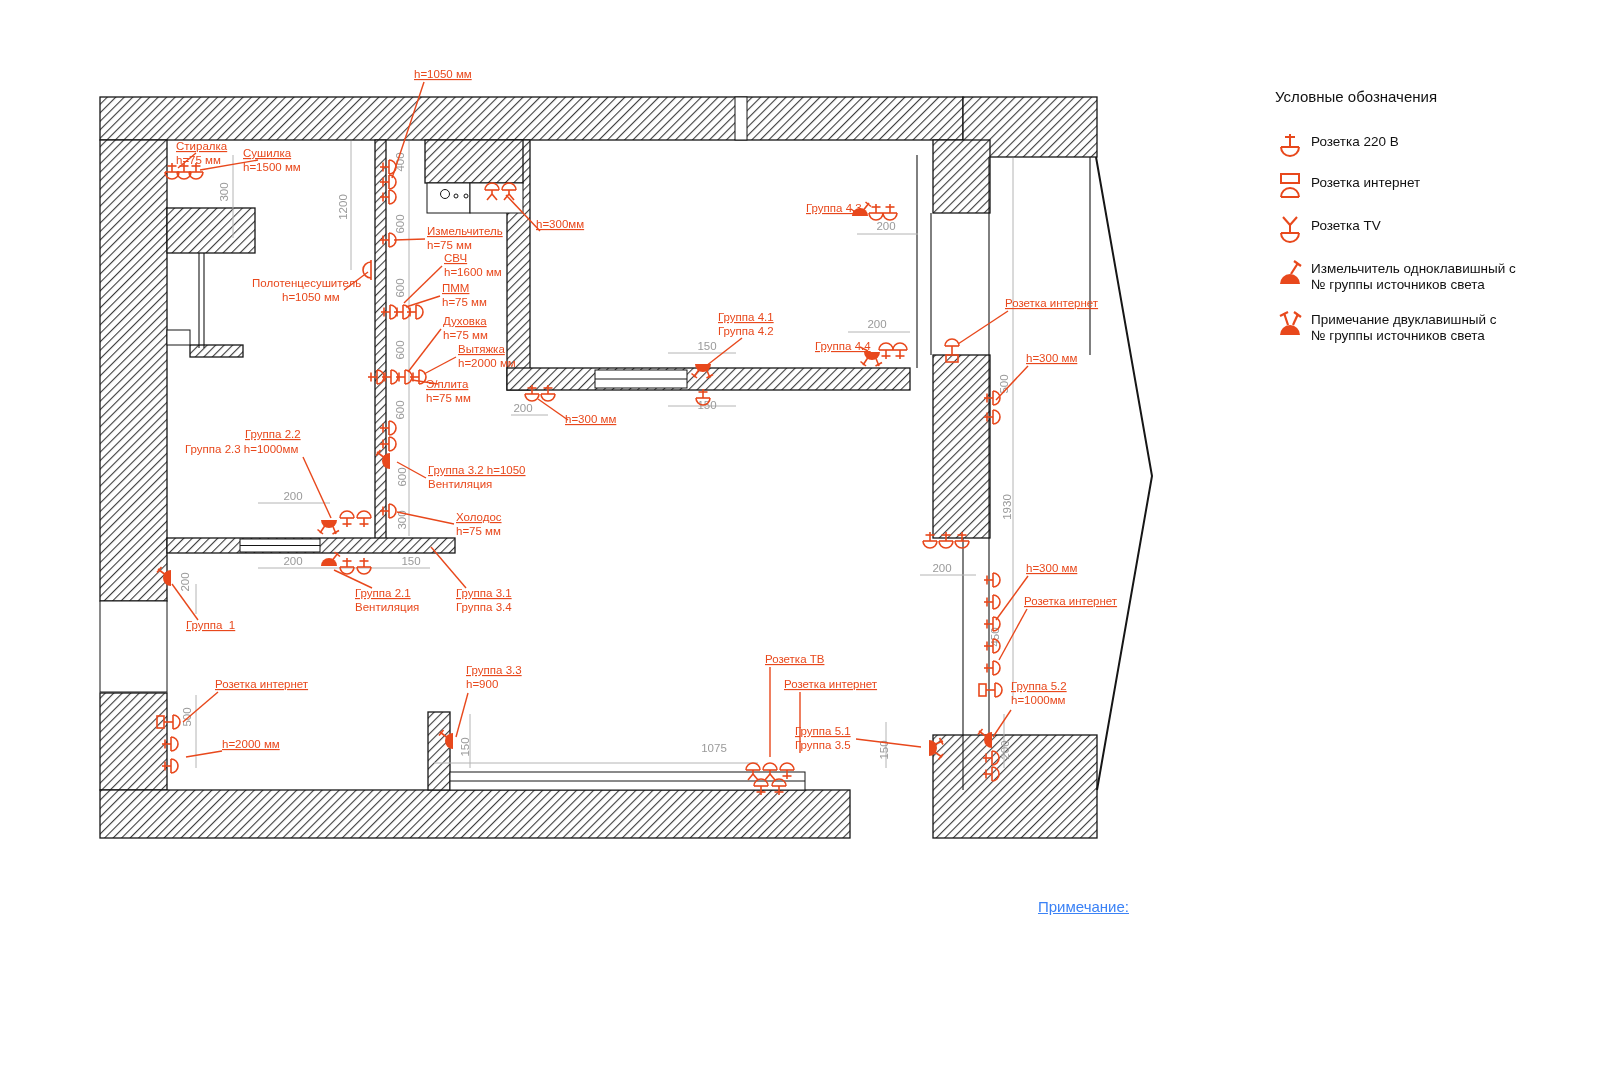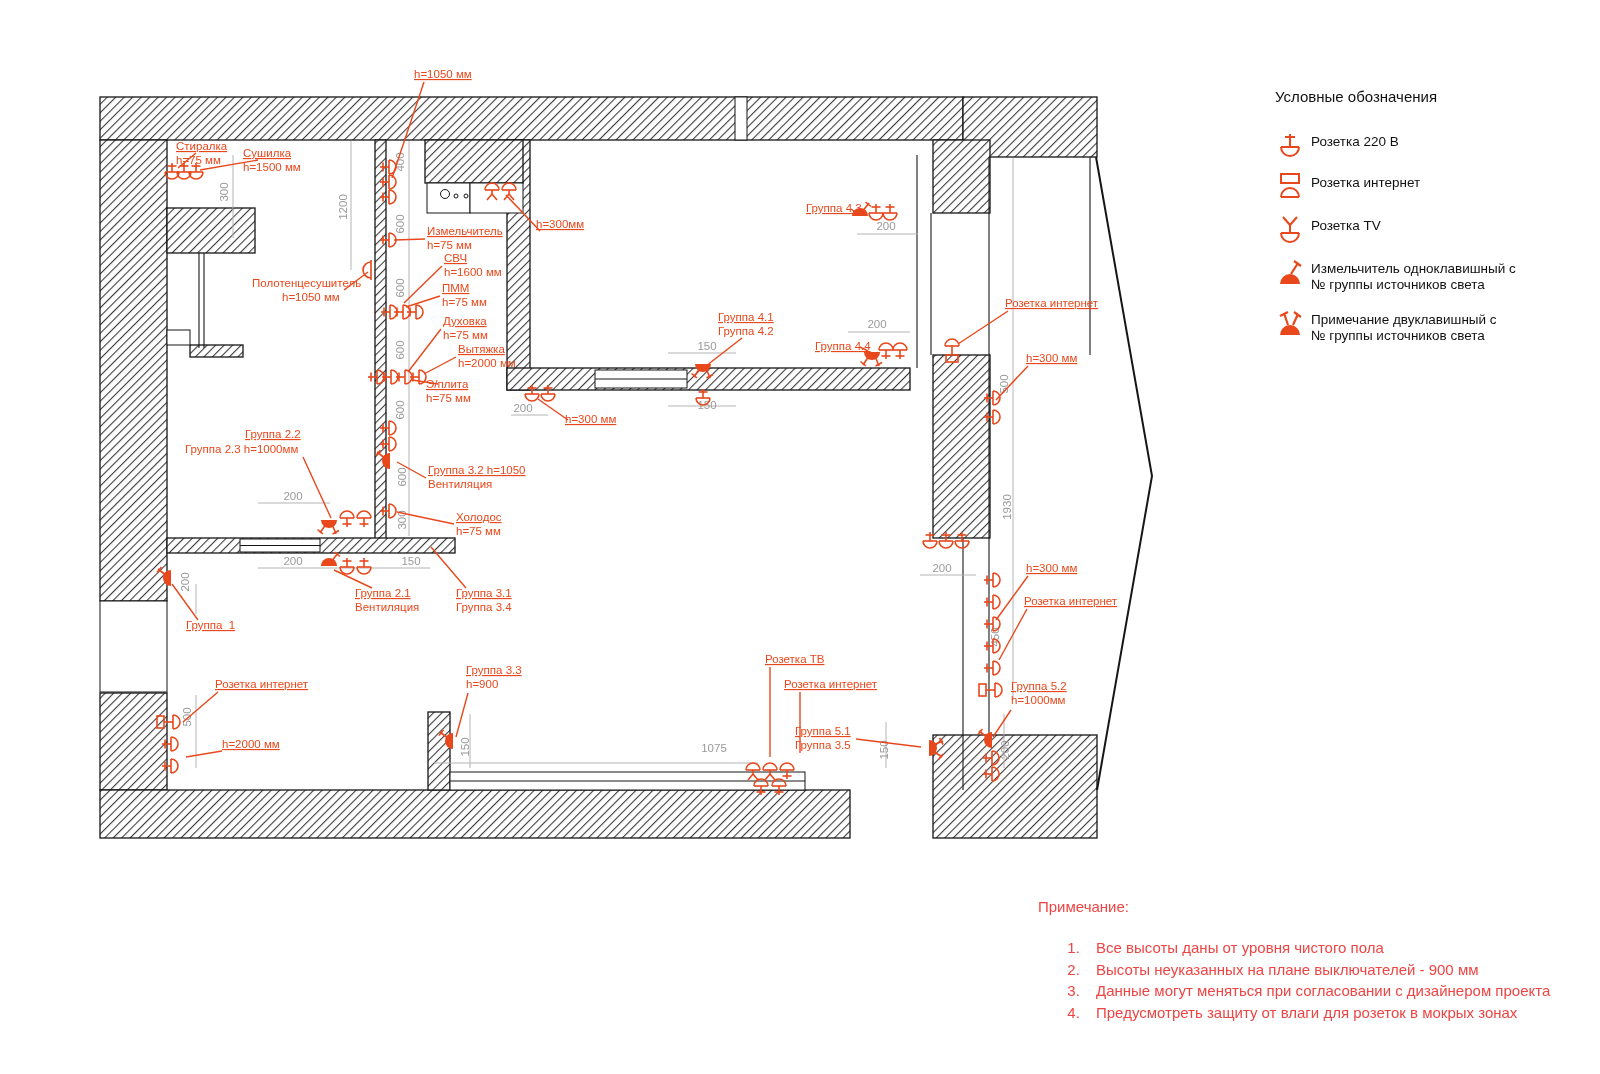--- a/index.html
+++ b/index.html
@@ -7,21 +7,21 @@
         font-family:"Liberation Sans", sans-serif;}
   #plan-svg{position:absolute;left:0;top:0;}
   
   #legend{position:absolute;left:1275px;top:88px;width:330px;color:#111;}
   #legend .lg-title{font-size:15px;margin-bottom:26px;}
   .lg-row{display:flex;align-items:flex-start;margin-bottom:11px;}
   .lg-row .lg-ic{width:36px;flex:0 0 36px;padding-top:0px;}
   .lg-row .lg-tx{font-size:13.5px;line-height:16px;padding-top:3px;}
   .lg-row.double{margin-top:8px;margin-bottom:16px;}
   
-  #notes{position:absolute;left:1038px;top:898px;width:540px;color:#ef4444;}
+  #notes{position:absolute;left:1038px;top:898px;width:540px;color:#3b82f6;text-decoration:underline;}
   #notes .nt-title{font-size:15px;margin-bottom:22px;}
   #notes ol{margin:0;padding-left:46px;font-size:15px;line-height:21.5px;}
   #notes ol li{padding-left:12px;}
 </style>
 </head>
 <body>
 
 <div id="page">
 
   <svg id="plan-svg" width="1600" height="1074" viewBox="0 0 1600 1074">
@@ -726,21 +726,15 @@
             <line x1="19" y1="3" x2="26" y2="8"></line>
           </g>
         </svg>
       </span>
       <span class="lg-tx"><span>Примечание двуклавишный с</span><br><span>№  группы источников света</span></span>
     </div>
   </div>
 
   <div id="notes">
     <div class="nt-title">Примечание:</div>
-    <ol>
-      <li>Все высоты даны от уровня чистого пола</li>
-      <li>Высоты неуказанных на плане выключателей - 900 мм</li>
-      <li>Данные могут меняться при согласовании с дизайнером проекта</li>
-      <li>Предусмотреть защиту от влаги для  розеток в мокрых зонах</li>
-    </ol>
   </div>
 
 </div>
 
 </body></html>

